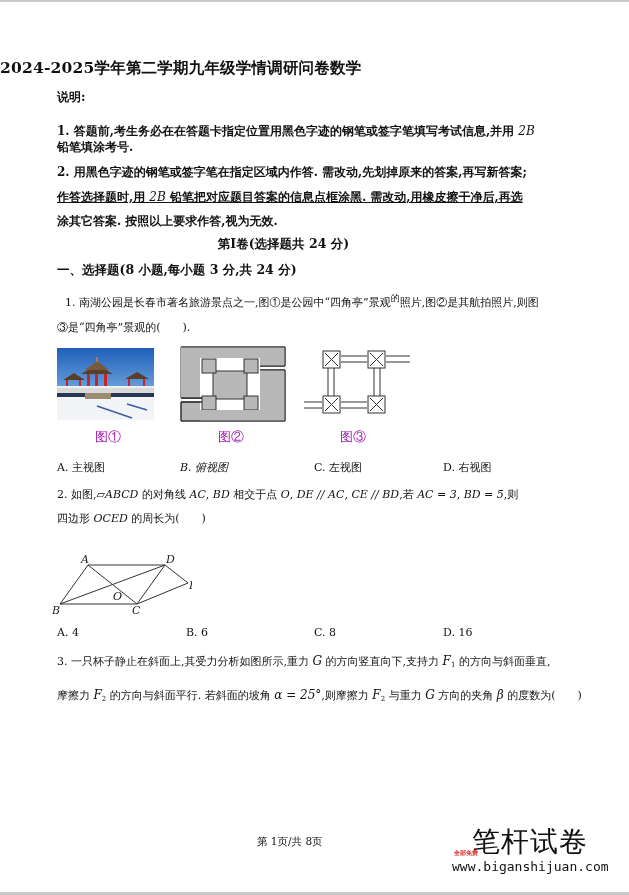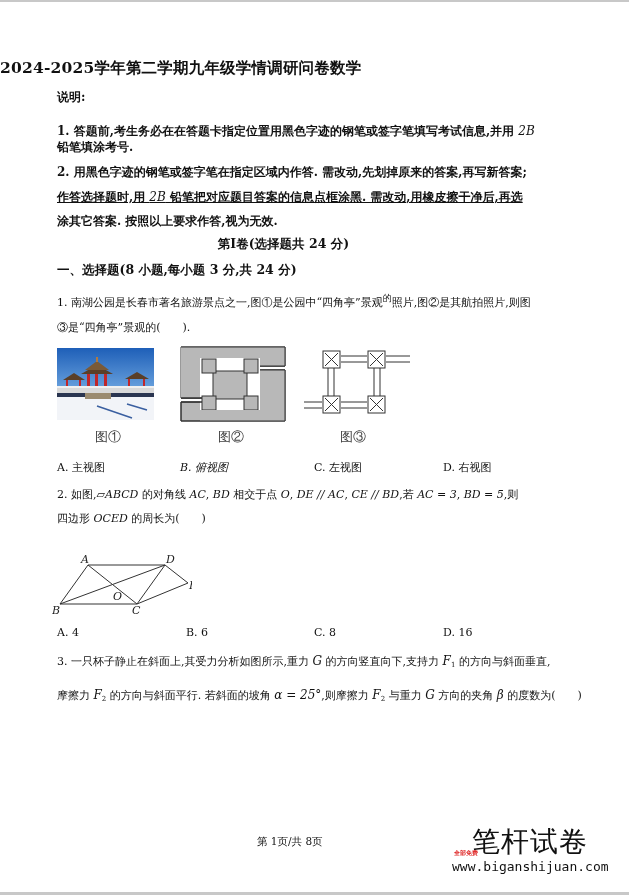--- a/index.html
+++ b/index.html
@@ -14,21 +14,21 @@
   .edge-bottom { position: absolute; left: 0; bottom: 0; width: 629px; height: 3px; background: #c8c8c8; }
   .abs { position: absolute; white-space: nowrap; }
   .title { left: 0; width: 629px; top: 58px; text-align: left; font-size: 15.5px; font-weight: bold; letter-spacing: 0.2px; }
   .bold { font-weight: bold; }
   .note-head { left: 57px; top: 89px; font-size: 12px; }
   .line { left: 57px; font-size: 12px; }
   .sec-title { left: 0; width: 567px; text-align: center; font-size: 12.5px; font-weight: bold; top: 236px; }
   .q { font-size: 11px; left: 57px; }
   .i { font-style: italic; }
   .opt { font-size: 11px; }
-  .fig-label { font-size: 13px; color: #404040; }
+  .fig-label { font-size: 13px; color: #a21caf; }
   .footer-page { left: 257px; top: 815px; font-size: 10.5px; margin-top: 20px; }
   .brand { position: absolute; left: 452px; top: 823px; width: 160px; }
   .brand-main { position: absolute; left: 20px; top: 0; font-family: "DejaVu Sans", sans-serif; font-size: 28px; color: #111; letter-spacing: 1px; }
   .brand-free { position: absolute; left: 2px; top: 26px; font-family: "DejaVu Sans", sans-serif; font-size: 6px; color: #e03030; font-weight: bold; }
   .brand-url { position: absolute; left: 0; top: 36px; font-family: "DejaVu Sans Mono", "Liberation Mono", monospace; font-size: 13px; color: #111; }
   sub { font-size: 7px; vertical-align: -2px; }
   sup.small { font-size: 9px; vertical-align: 5px; }
 </style>
 </head>
 <body>
@@ -43,21 +43,21 @@
 <div class="abs line bold" style="top:139px;">铅笔填涂考号.</div>
 
 <div class="abs line bold" style="top:164px;">2. 用黑色字迹的钢笔或签字笔在指定区域内作答. 需改动,先划掉原来的答案,再写新答案;</div>
 <div class="abs line bold" style="top:189px;text-decoration:underline;"><span>作答选择题时,用 </span><span class="i" style="font-weight:normal;">2B</span><span> 铅笔把对应题目答案的信息点框涂黑. 需改动,用橡皮擦干净后,再选</span></div>
 <div class="abs line bold" style="top:213px;">涂其它答案. 按照以上要求作答,视为无效.</div>
 
 <div class="abs sec-title">第Ⅰ卷(选择题共 24 分)</div>
 
 <div class="abs line bold" style="top:262px; font-size:12.5px;">一、选择题(8 小题,每小题 3 分,共 24 分)</div>
 
-<div class="abs q" style="top:292px;"><span>1.</span> <span>南湖公园是长春市著名旅游景点之一,图①是公园中“四角亭”景观</span><sup class="small">的</sup><span>照片,图②是其航拍照片,则图</span></div>
+<div class="abs q" style="top:292px;margin-left:8px;"><span>1.</span> <span>南湖公园是长春市著名旅游景点之一,图①是公园中“四角亭”景观</span><sup class="small">的</sup><span>照片,图②是其航拍照片,则图</span></div>
 <div class="abs q" style="top:320px;">③是“四角亭”景观的(　　).</div>
 
 <div class="abs" style="left:57px; top:348px; width:97px; height:72px;">
   <svg width="97" height="72" viewBox="0 0 97 72">
     <defs>
       <linearGradient id="sky" x1="0" y1="0" x2="0" y2="1">
         <stop offset="0" stop-color="#1e5fb8"></stop>
         <stop offset="1" stop-color="#6ea6e0"></stop>
       </linearGradient>
     </defs>

